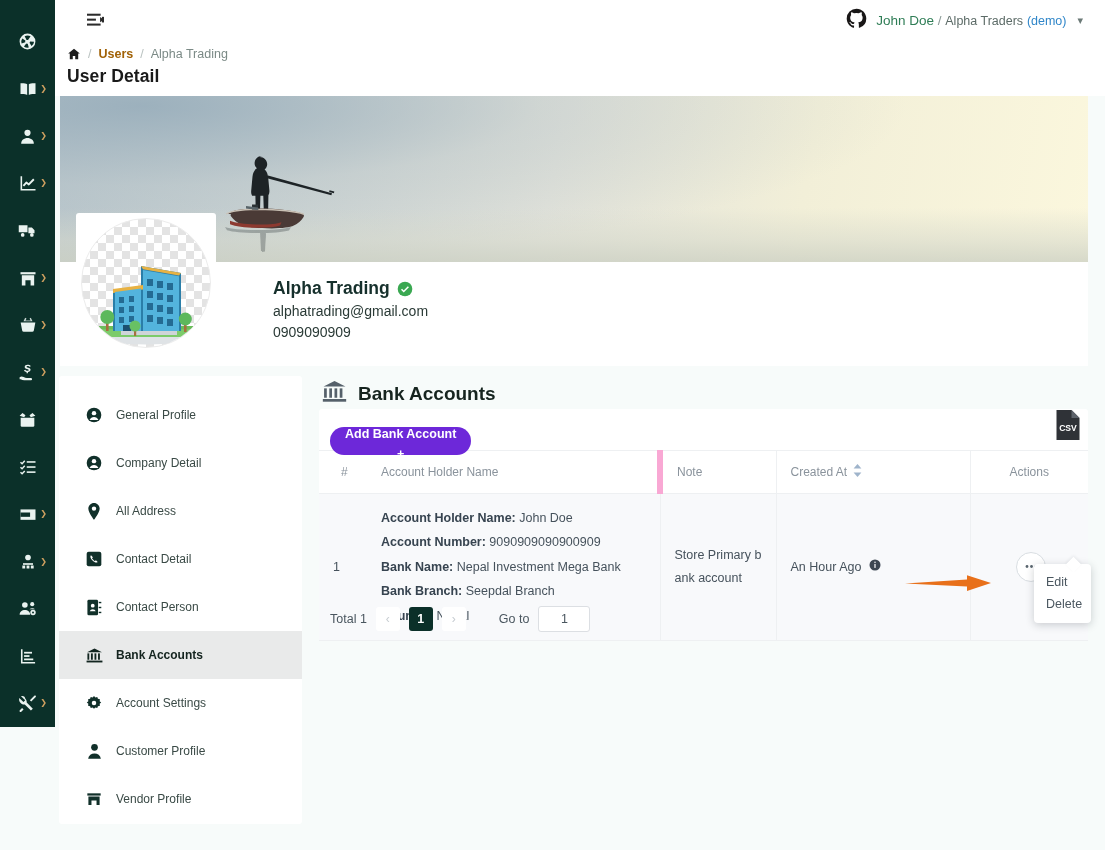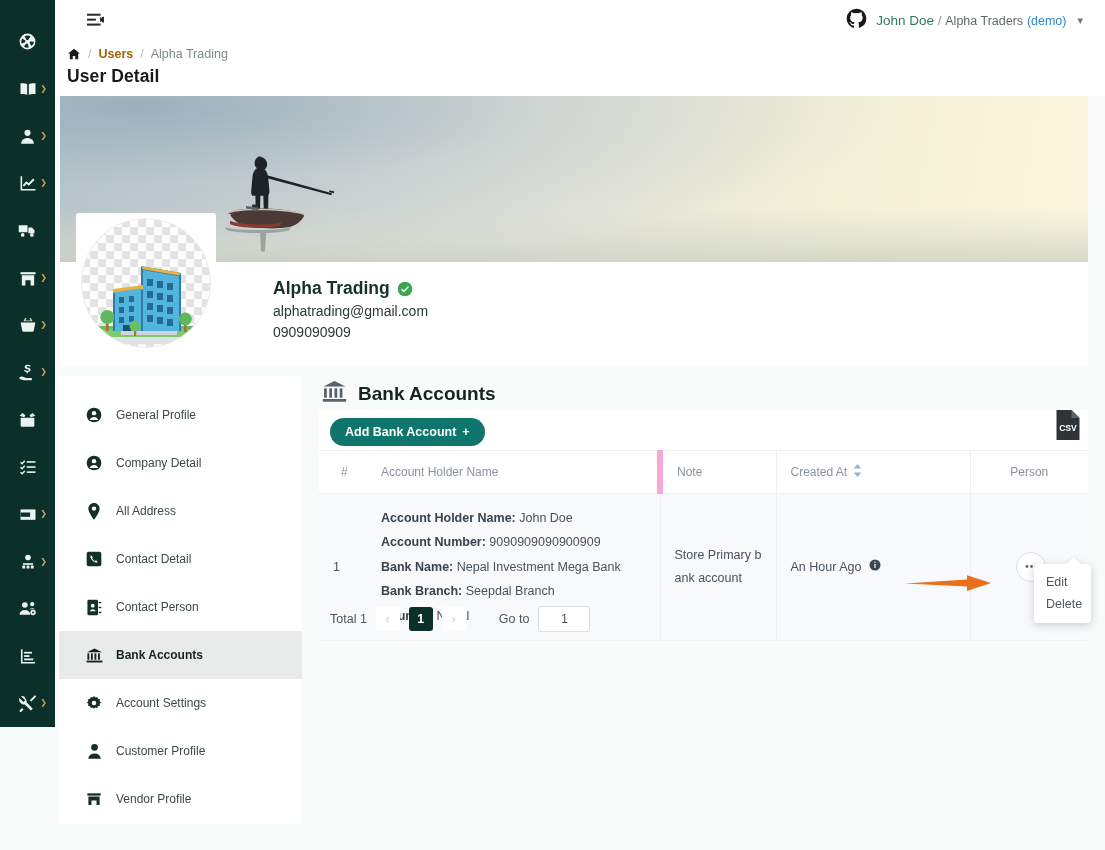--- a/index.html
+++ b/index.html
@@ -149,28 +149,28 @@
     display: flex; align-items: center; gap: 11px;
     font-size: 19px; font-weight: bold; color: #16241f;
   }
   .table-card {
     position: absolute; left: 319px; top: 409px;
     width: 769px; height: 230px;
     background: #ffffff; border-radius: 3px;
   }
   .card-top { position: relative; height: 41px; }
   .add-btn {
-    position: absolute; left: 11px; top: 9px;
-    background: #0f766e; color: #ffffff;
+    position: absolute; left: 11px; top: 18px;
+    background: #6d28d9; color: #ffffff;
     border: none; border-radius: 16px;
     height: 28px; padding: 0 15px;
     font-size: 12.5px; font-weight: bold;
     font-family: "Liberation Sans", sans-serif;
     cursor: pointer;
-    display: flex; align-items: center; gap: 6px;
+    display: flex; align-items: center; gap: 6px; flex-direction: column;
   }
   .csv-btn {
     position: absolute; right: 7px; top: 0px;
     cursor: pointer; width: 26px; height: 32px;
   }
 
   table.bt { width: 769px; border-collapse: collapse; table-layout: fixed; }
   table.bt th {
     font-size: 12px; font-weight: normal; color: #8a939c;
     text-align: left; padding: 13px 0 13px 14px;
@@ -642,21 +642,21 @@
             <span class="sortwrap">
               <span>Created At</span>
               <span>
                 <svg width="9" height="13" viewBox="0 0 9 13">
                     <path d="M4.5 0L8.4 4.6H0.6z" fill="#9fb4cb"></path>
                     <path d="M4.5 13L0.6 8.4h7.8z" fill="#9fb4cb"></path>
                   </svg>
               </span>
             </span>
           </th>
-          <th class="c-actions">Person</th>
+          <th class="c-actions">Actions</th>
         </tr>
       </thead>
       <tbody>
         <tr>
           <td class="t-hash">1</td>
           <td class="t-name">
             <div>
               <b>Account Holder Name:</b>
               <span>John Doe</span>
             </div>

